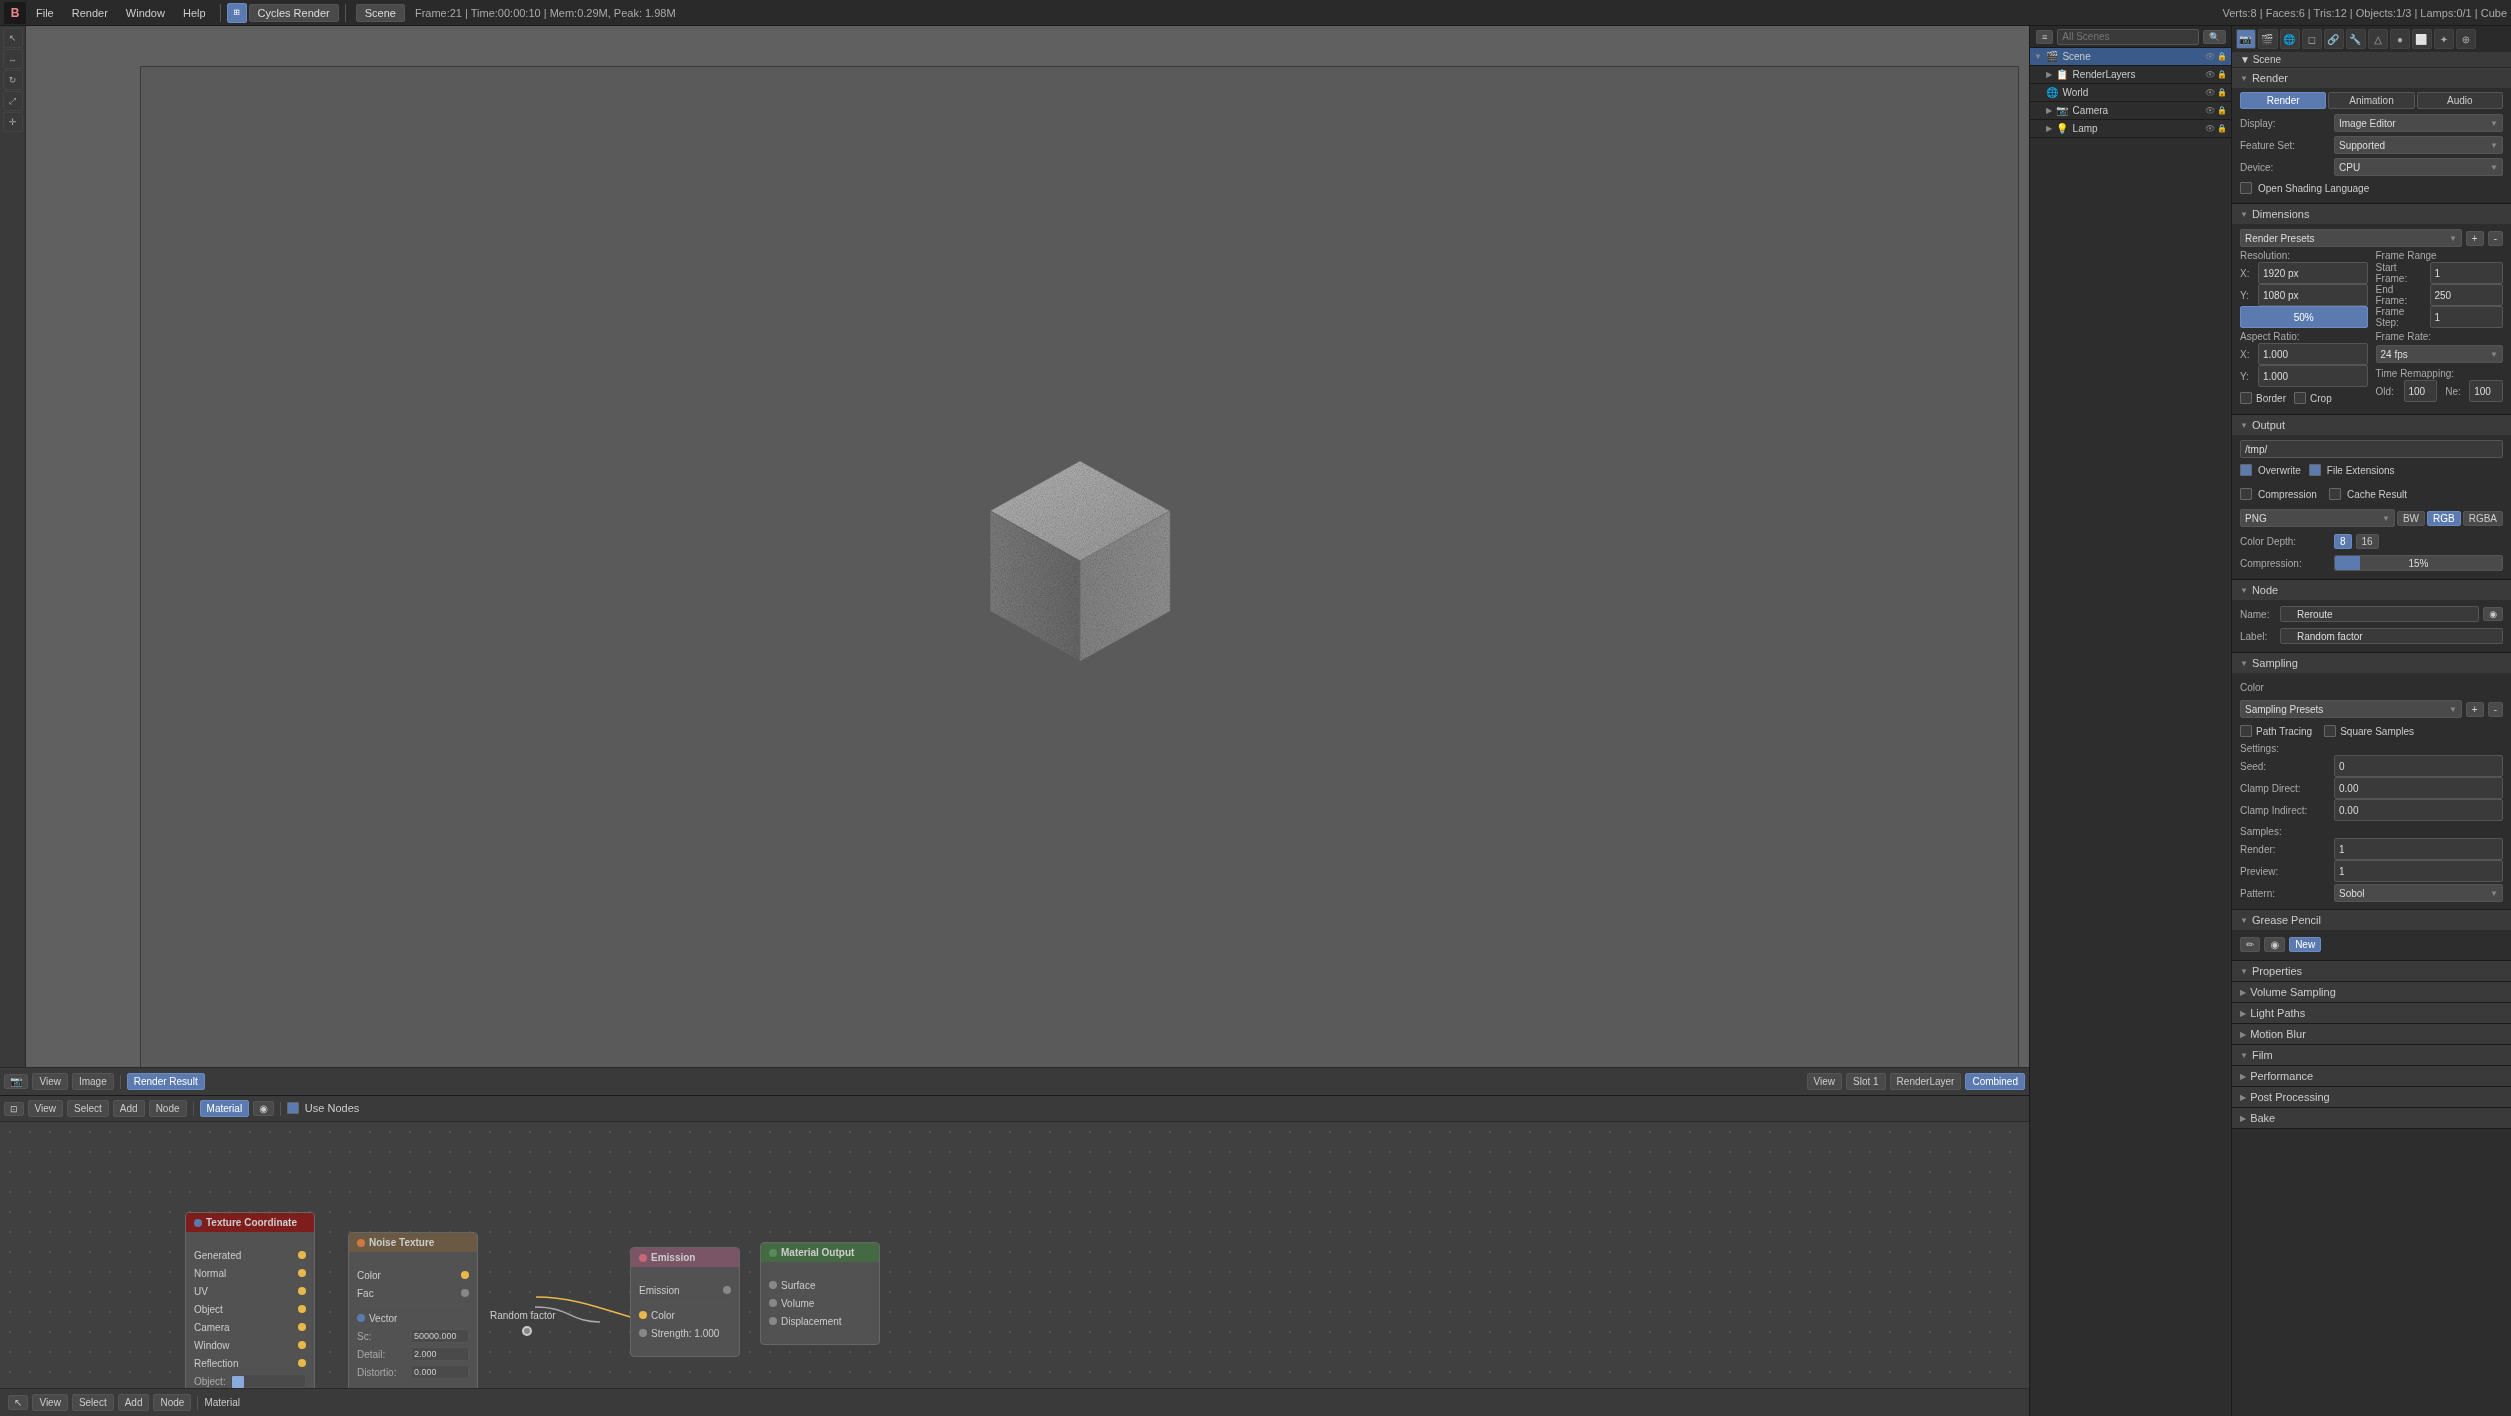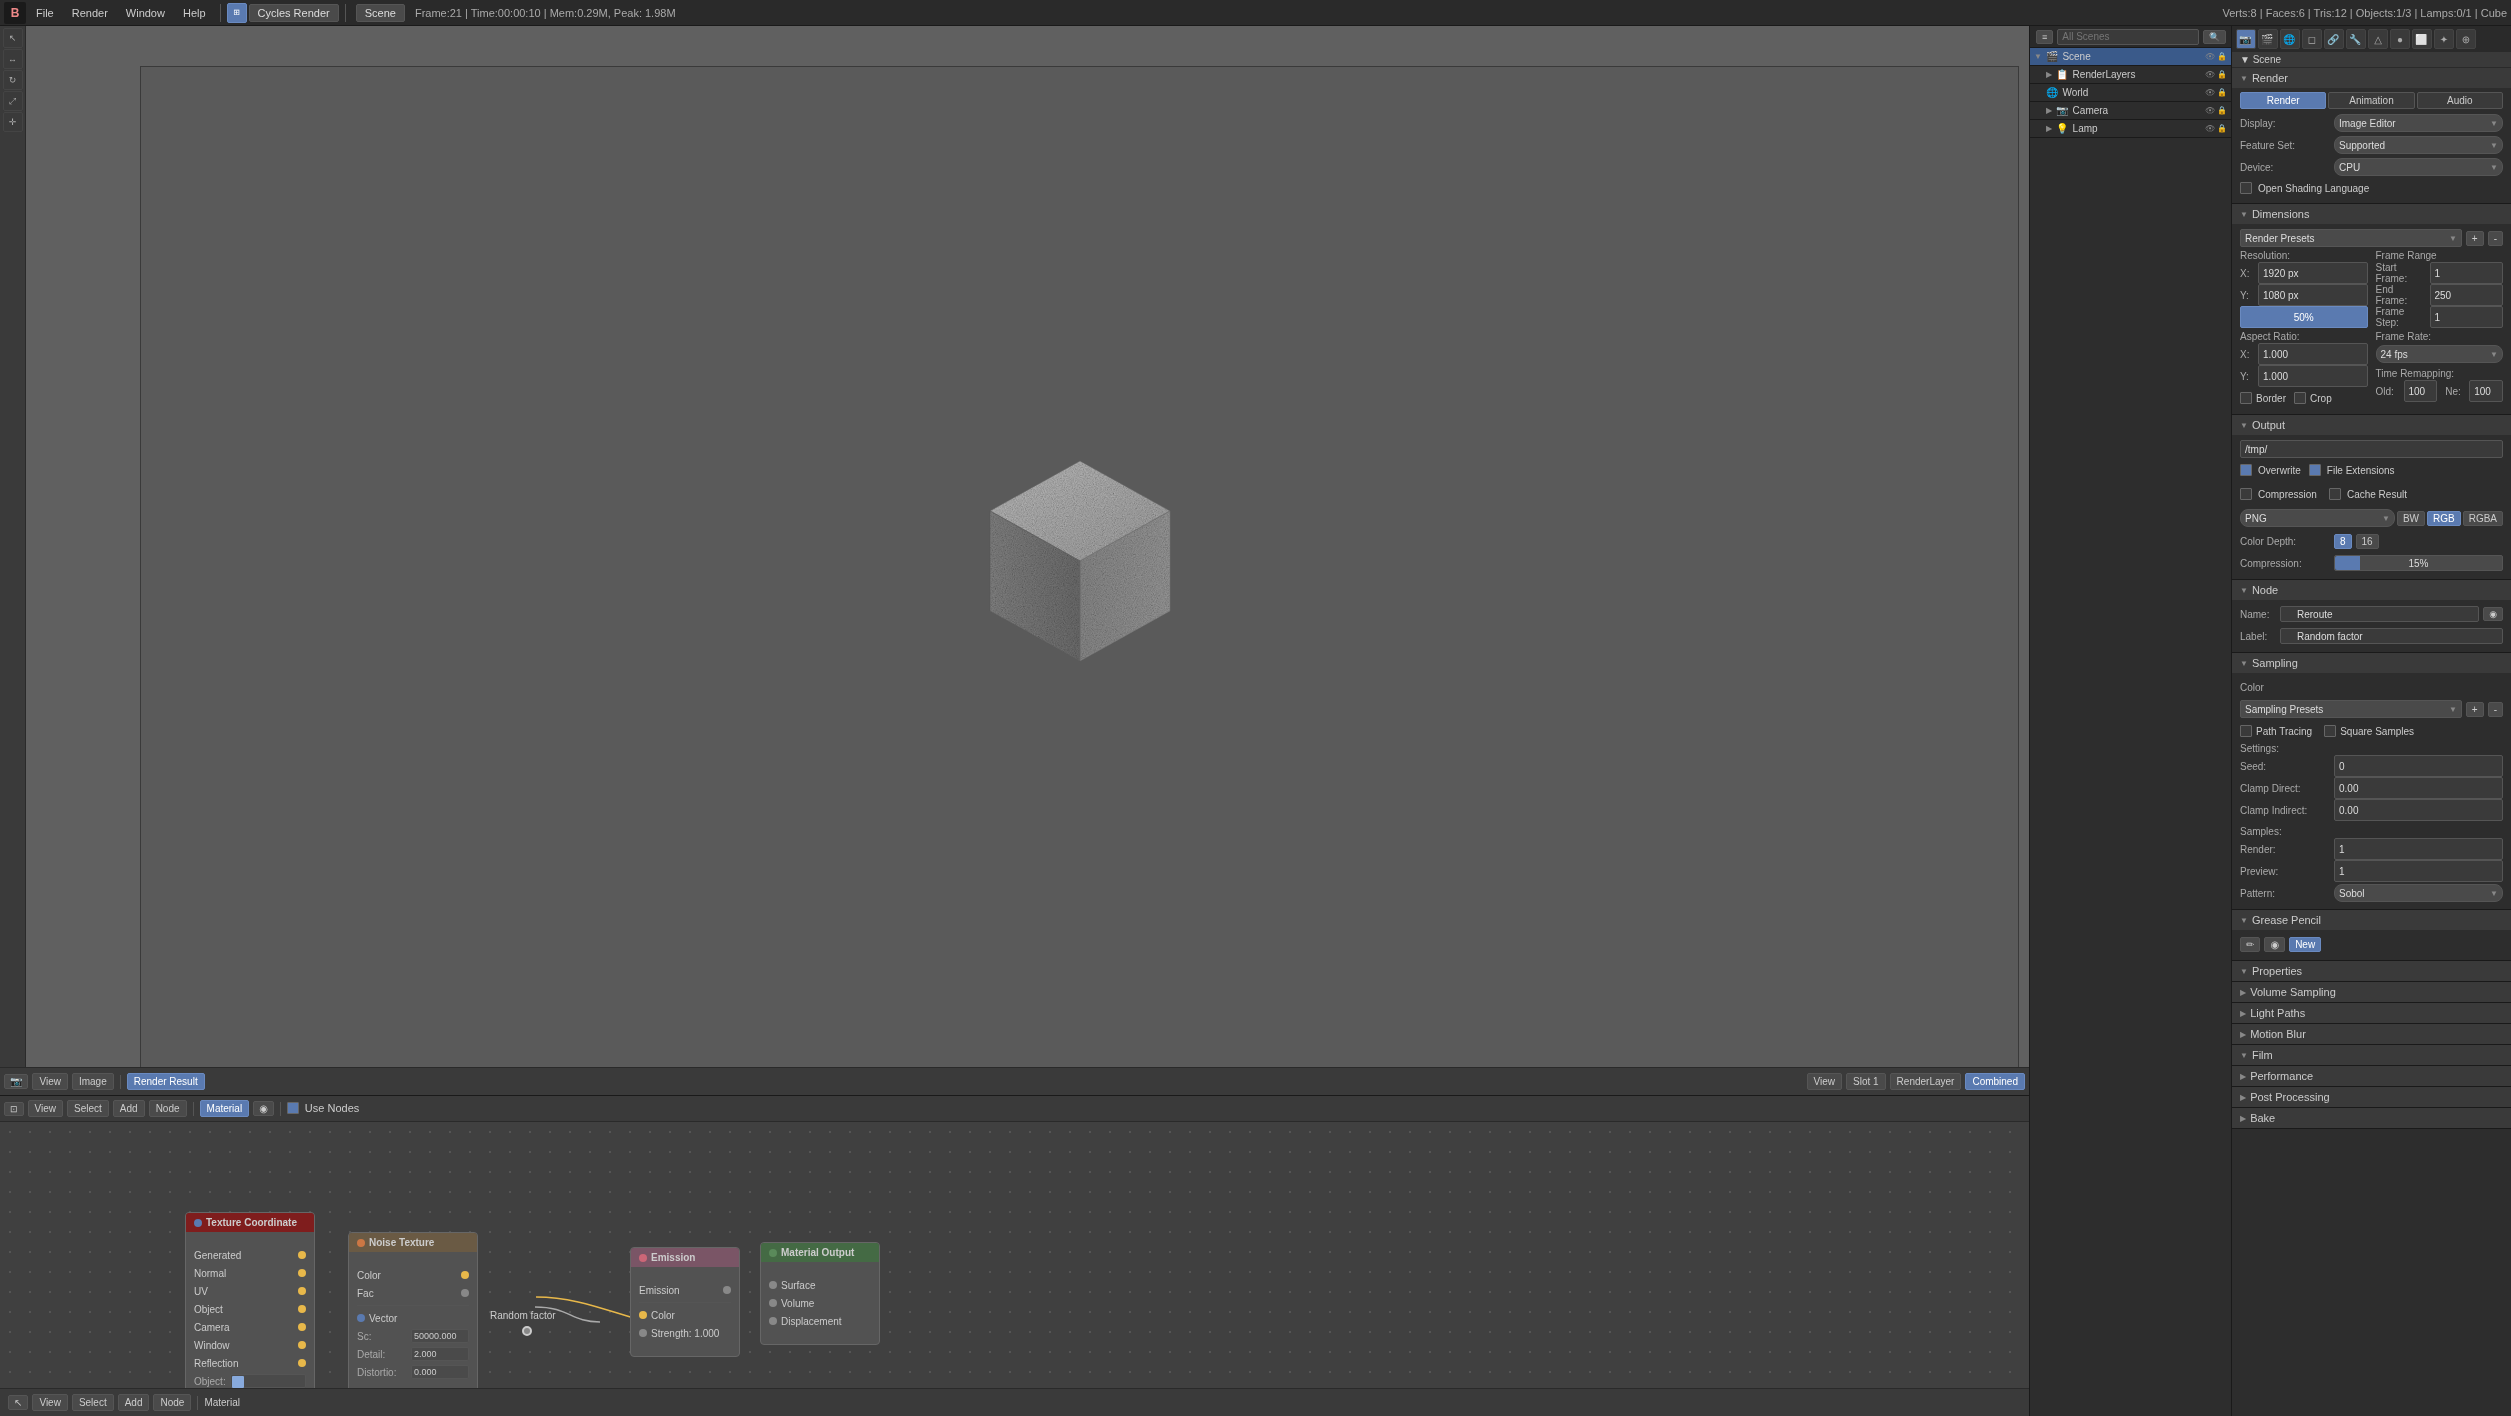--- a/index.html
+++ b/index.html
@@ -305,21 +305,21 @@
       display: flex;
       align-items: center;
     }
     .prop-dropdown {
       flex: 1;
       background: #4a4a4a;
       border: 1px solid #555;
       padding: 1px 4px;
       color: #ddd;
       font-size: 10px;
-      border-radius: 8px;
+      border-radius: 2px;
       height: 18px;
       display: flex;
       align-items: center;
       justify-content: space-between;
       cursor: pointer;
     }
     .dropdown-arrow { color: #888; font-size: 8px; }
     .tabs-row {
       display: flex;
       gap: 2px;

